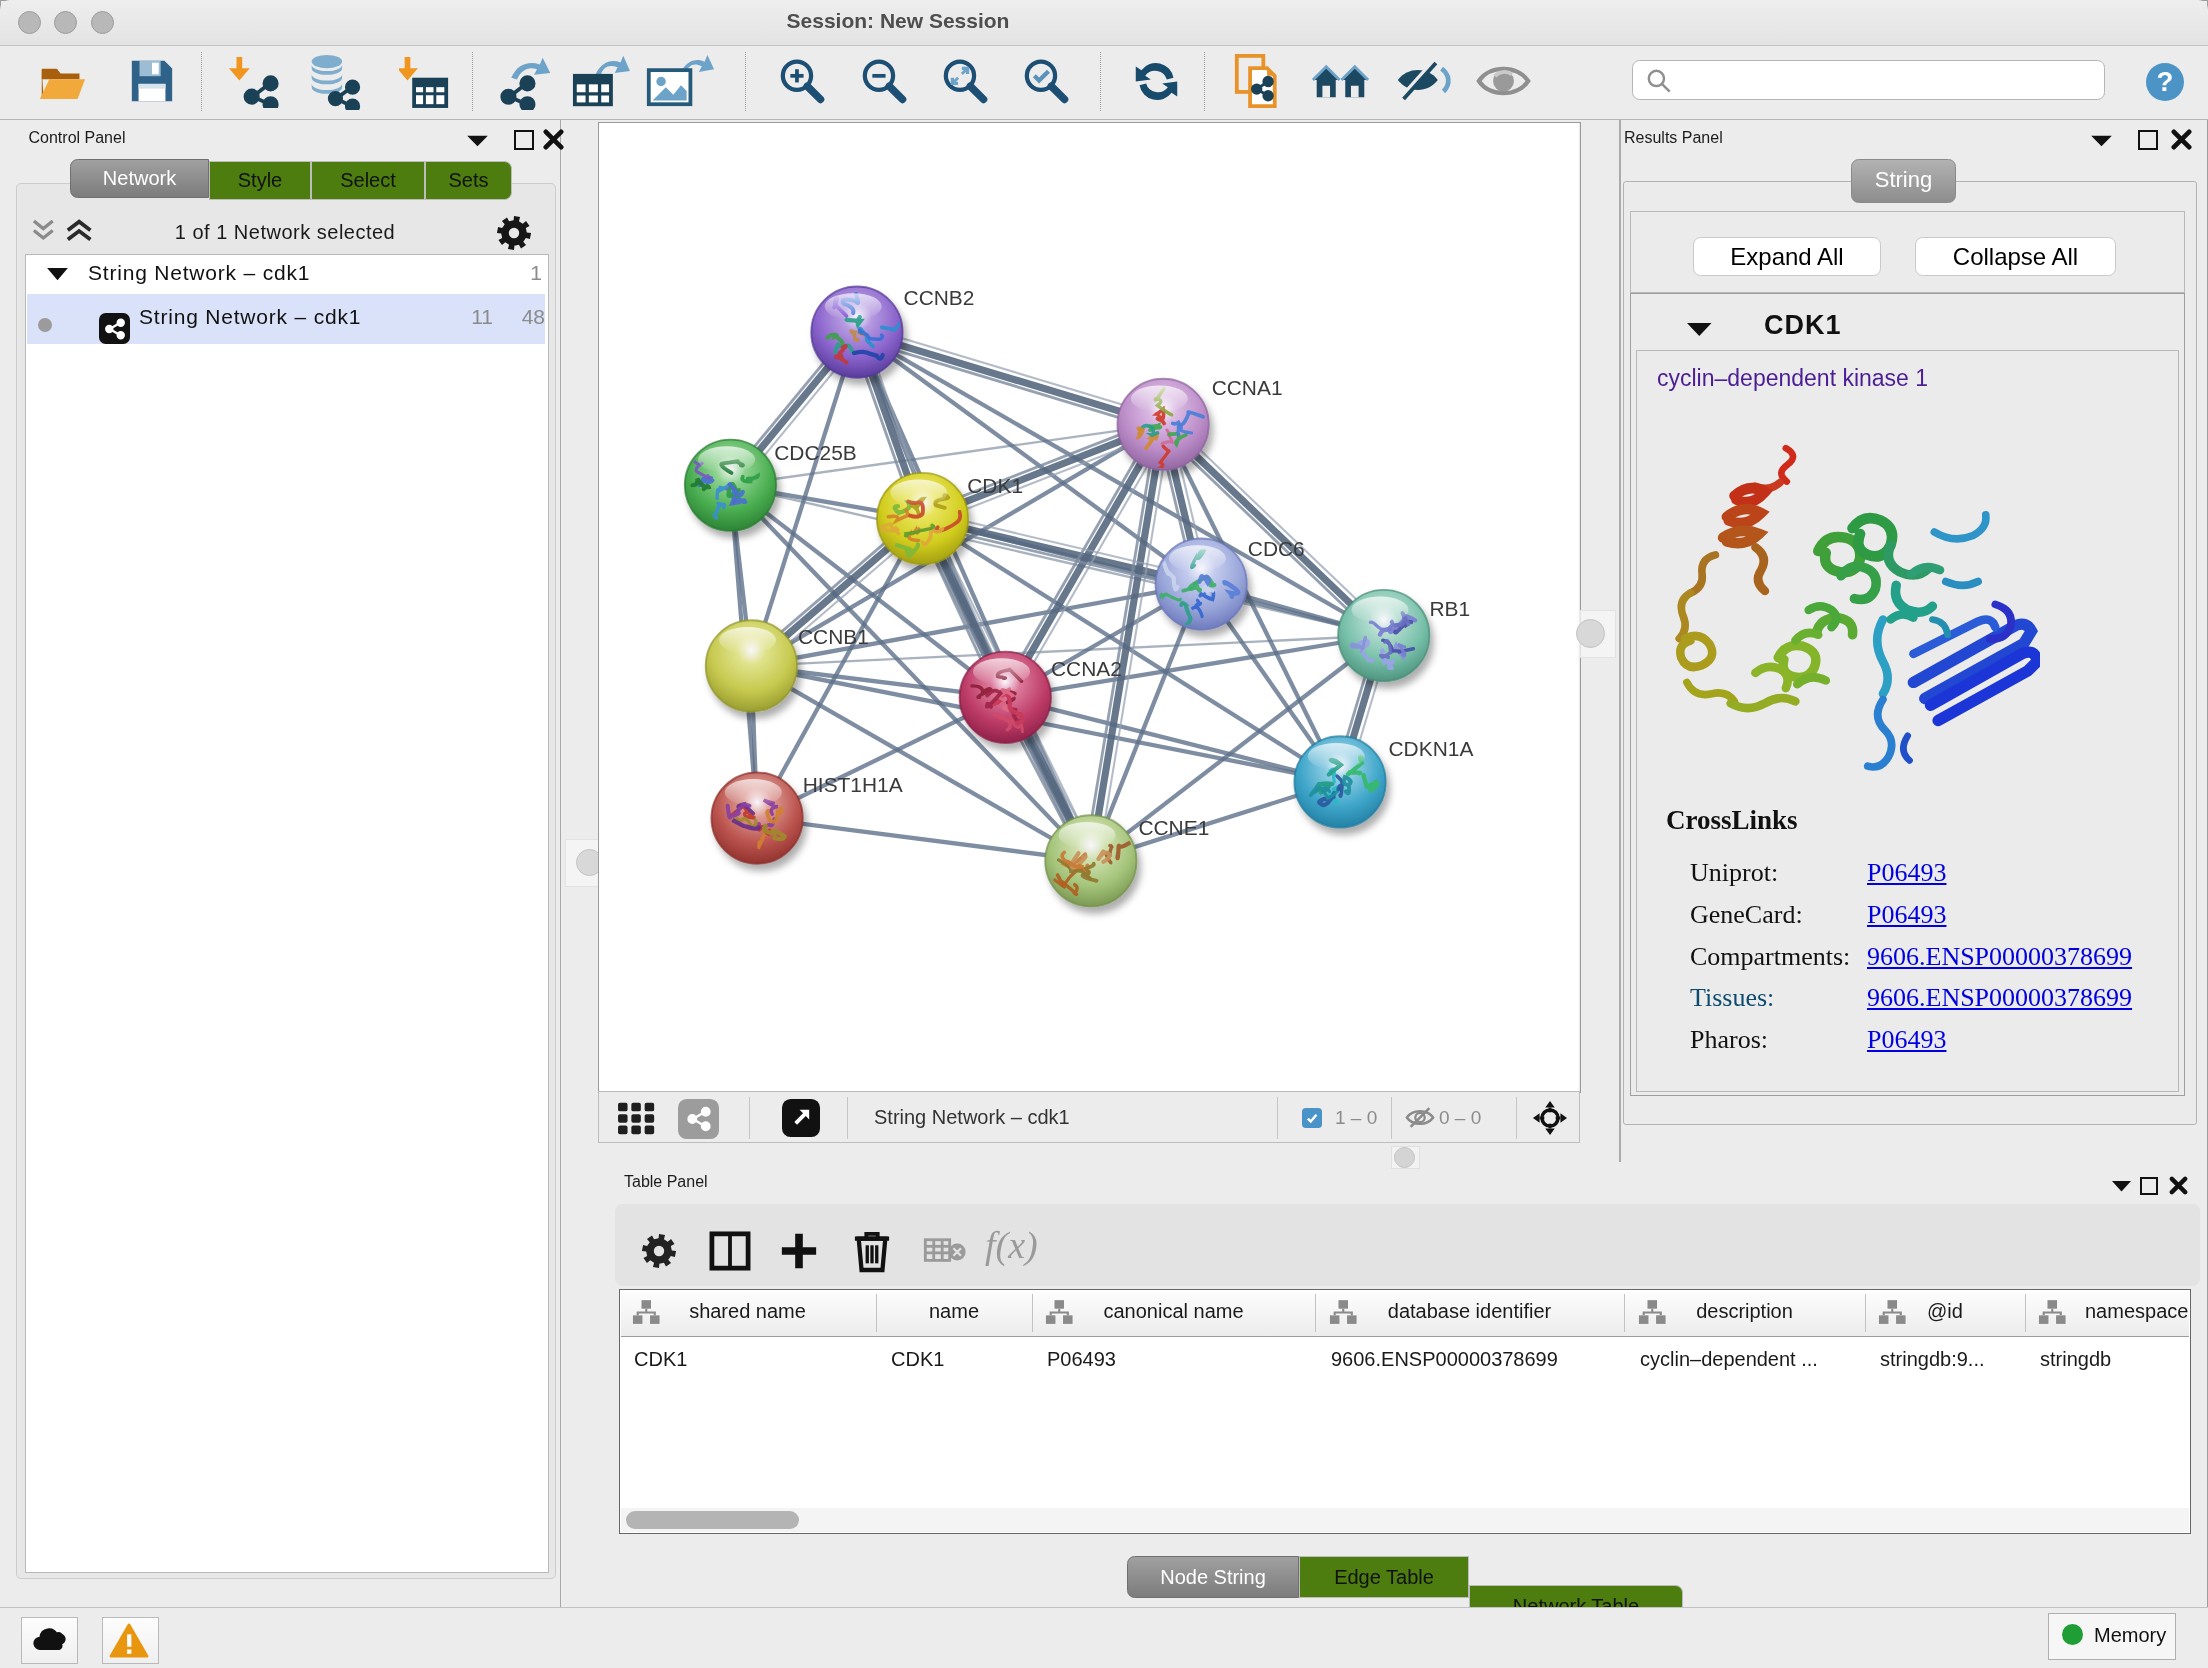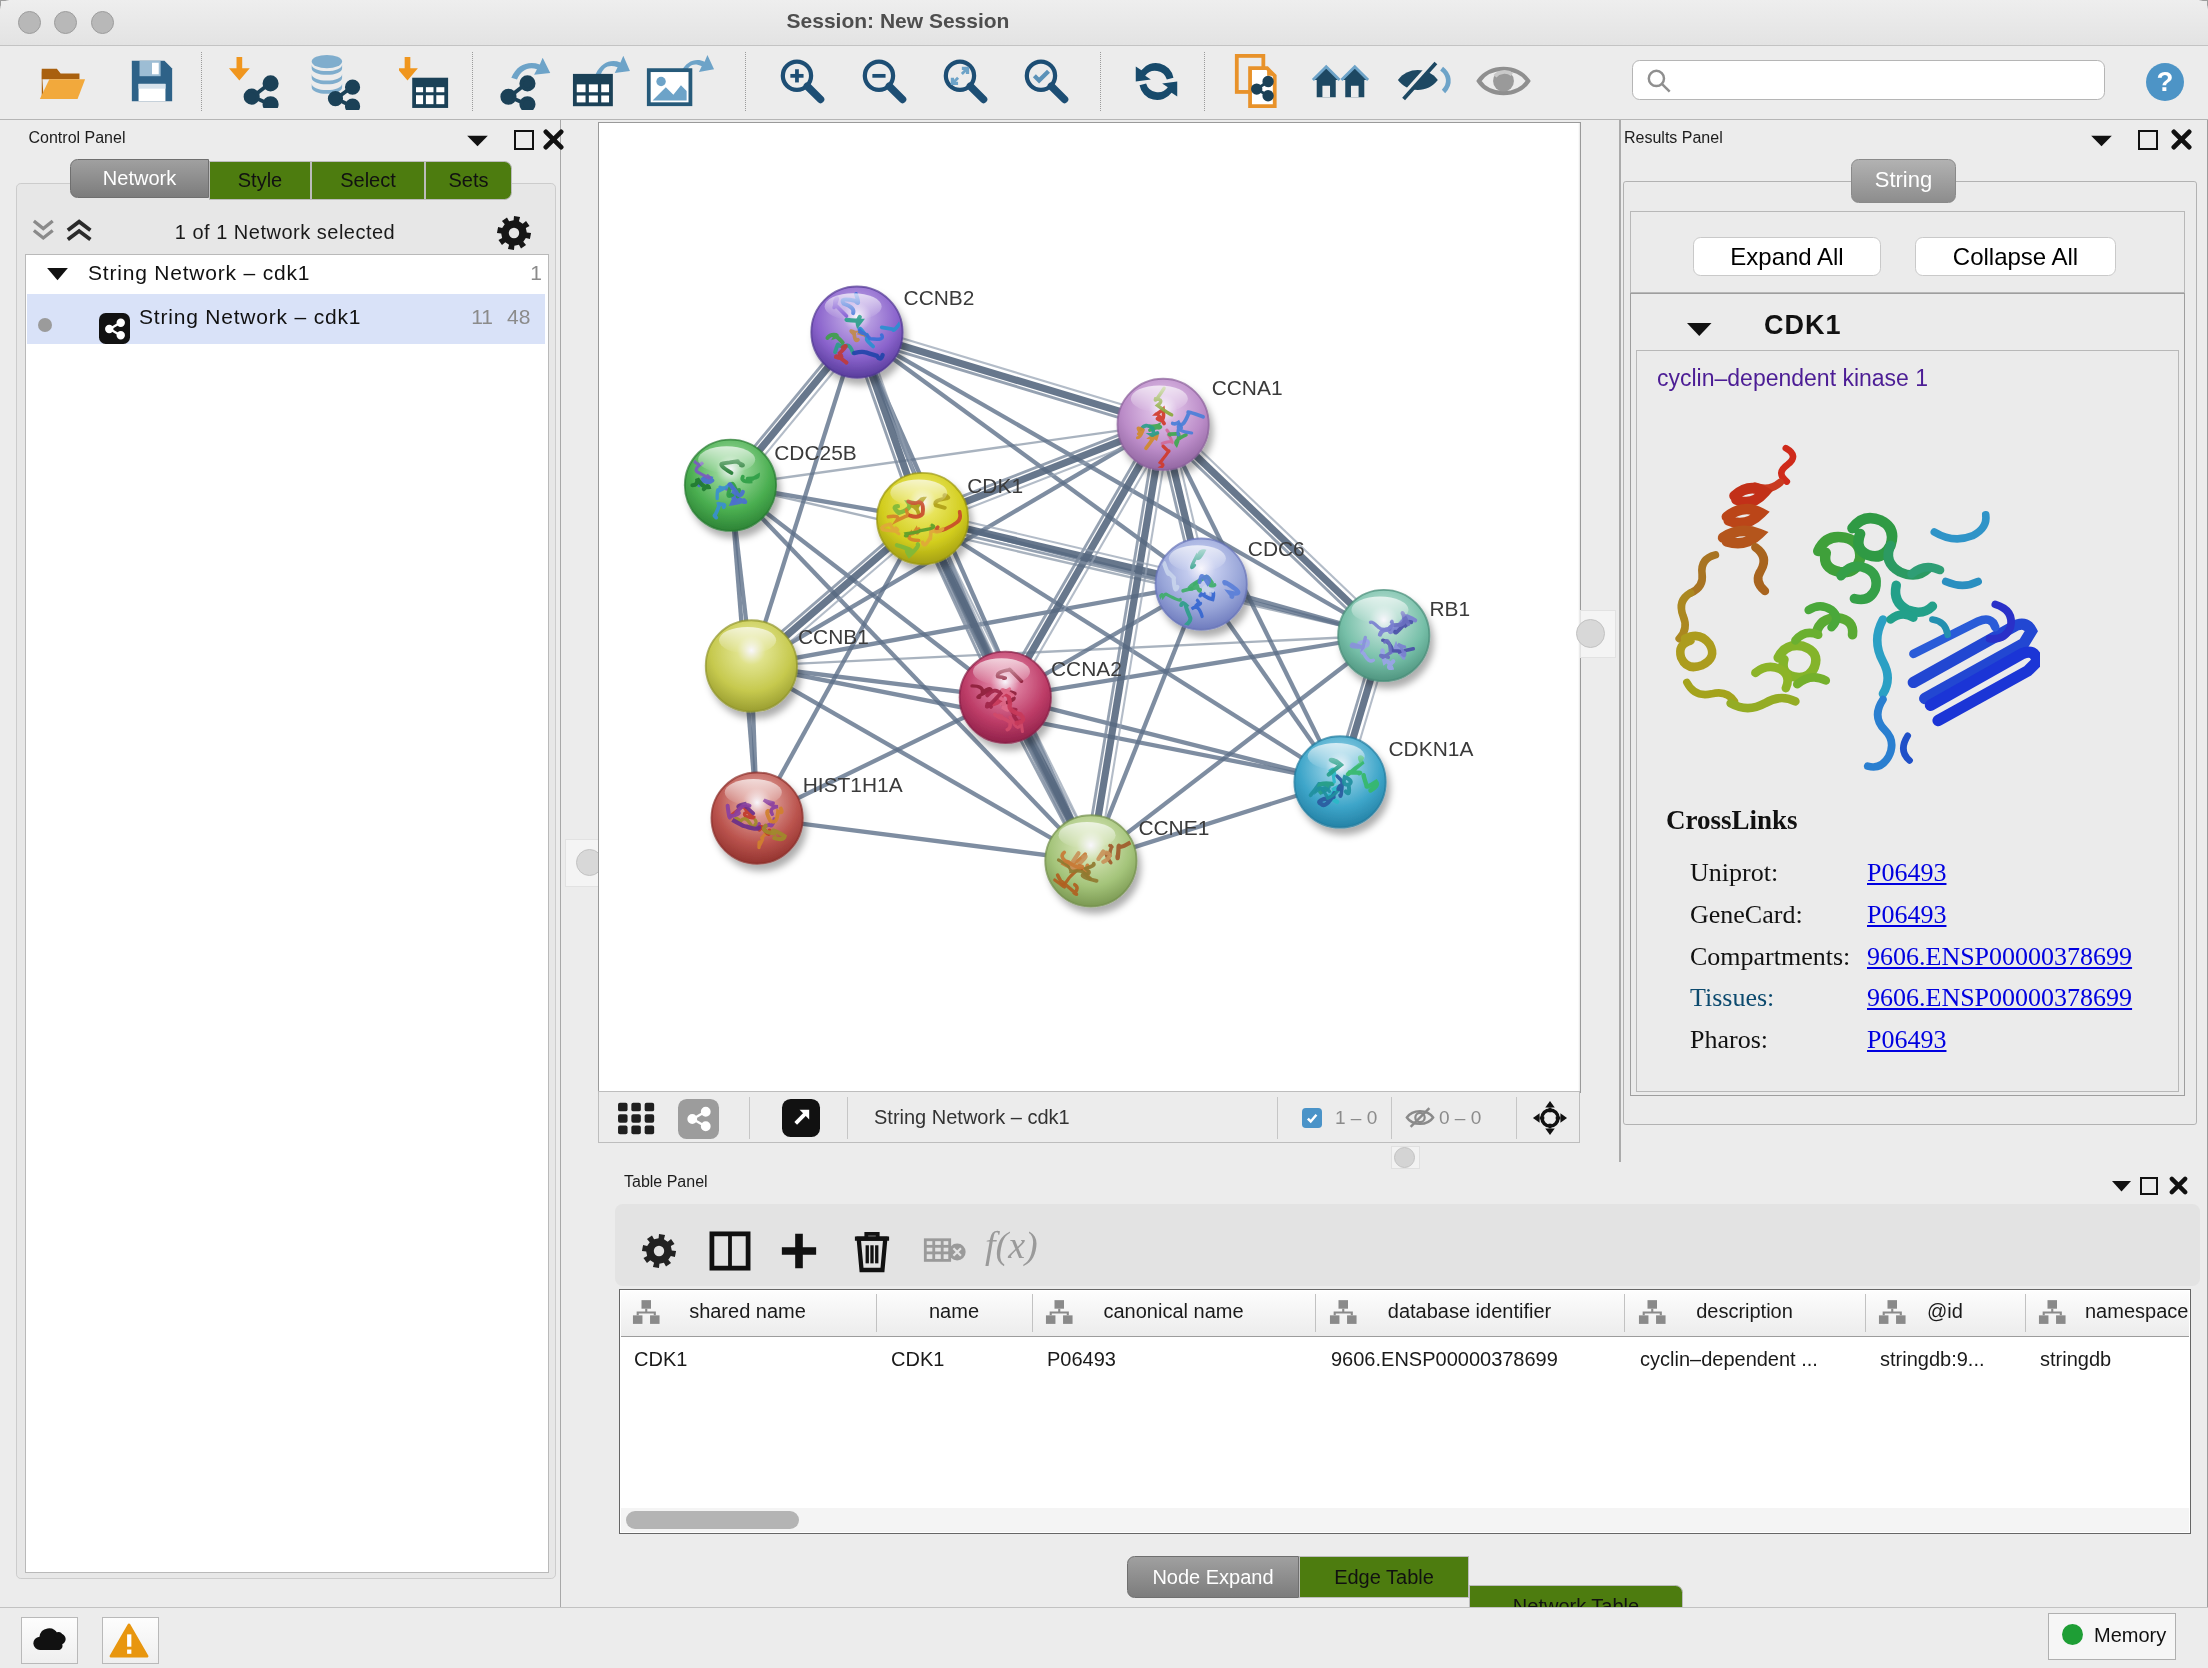--- a/index.html
+++ b/index.html
@@ -238,21 +238,21 @@
  <g stroke="#fff" stroke-width="2.4" fill="#fff">
   <line x1="6" y1="11.5" x2="17" y2="5"></line>
       <line x1="6" y1="11.5" x2="17" y2="18"></line>
   <circle cx="5.5" cy="11.5" r="3.2"></circle>
       <circle cx="17.5" cy="5" r="3.2"></circle>
       <circle cx="17.5" cy="18" r="3.2"></circle>
  </g>
 </svg>
 <div class="ab" style="left:139px;top:305px;font-size:21px;letter-spacing:0.8px;color:#111;">String Network – cdk1</div>
 <div class="ab gray" style="left:455px;top:305px;width:38px;text-align:right;font-size:21px;">11</div>
-<div class="ab gray" style="left:507px;top:305px;width:38px;font-size:21px;">48</div>
+<div class="ab gray" style="left:507px;top:305px;width:38px;text-align:right;font-size:21px;">48</div>
 
 <div class="ab" style="left:565px;top:839px;width:32px;height:46px;background:#f4f4f4;border:1px solid #e2e2e2;"></div>
 <div class="ab" style="left:576px;top:849px;width:25px;height:25px;border-radius:50%;background:#d8d8d8;border:1px solid #c2c2c2;"></div>
 
 <svg id="graph" class="ab" style="left:598px;top:122px;" width="981" height="969" viewBox="0 0 1031 1019">
 <defs>
 <radialGradient id="gB2" cx="0.5" cy="0.33" r="0.72">
         <stop offset="0" stop-color="#f8f6fc"></stop>
         <stop offset="0.22" stop-color="#b59ae0"></stop>
         <stop offset="0.62" stop-color="#8a63cc"></stop>
@@ -880,21 +880,21 @@
 <div class="ab td" style="left:891px;top:1348px;white-space:nowrap;">CDK1</div>
 <div class="ab td" style="left:1047px;top:1348px;white-space:nowrap;">P06493</div>
 <div class="ab td" style="left:1331px;top:1348px;white-space:nowrap;">9606.ENSP00000378699</div>
 <div class="ab td" style="left:1640px;top:1348px;white-space:nowrap;">cyclin–dependent ...</div>
 <div class="ab td" style="left:1880px;top:1348px;white-space:nowrap;">stringdb:9...</div>
 <div class="ab td" style="left:2040px;top:1348px;white-space:nowrap;">stringdb</div>
 
 <div class="ab" style="left:621px;top:1508px;width:1568px;height:24px;background:#f4f4f4;"></div>
 <div class="ab" style="left:626px;top:1511px;width:173px;height:18px;background:#b4b4b4;border-radius:9.5px;"></div>
 
-<div class="ab tabseg tabsel" style="left:1127px;top:1556px;width:170px;height:40px;line-height:40px;font-size:20px;border-radius:7.6px 0 0 7.6px;">Node Expand</div>
+<div class="ab tabseg tabsel" style="left:1127px;top:1556px;width:170px;height:40px;line-height:40px;font-size:20px;border-radius:7.6px 0 0 7.6px;">Node String</div>
 <div class="ab tabseg" style="left:1299px;top:1556px;width:168px;height:40px;line-height:40px;font-size:20px;">Edge Table</div>
 <div class="ab tabseg" style="left:1469px;top:1556px;width:212px;height:40px;line-height:40px;font-size:20px;border-radius:0 7.6px 7.6px 0;margin-top:29px;">Network Table</div>
 
 <div class="ab" style="left:0;top:1607px;width:2208px;height:61px;background:#ececec;border-top:1px solid #c2c2c2;"></div>
 <div class="ab" style="left:21px;top:1617px;width:55px;height:45px;background:linear-gradient(#fdfdfd,#efefef);border:1px solid #b9b9b9;"></div>
 <svg class="ab" style="left:31px;top:1627px;" width="36" height="25" viewBox="0 0 38 26">
  <path d="M10 24 a7 7 0 0 1 -1 -14 a10 10 0 0 1 19 -3 a6 6 0 0 1 5 11 a5 5 0 0 1 -3 6 z" fill="#111"></path>
  <circle cx="29" cy="9" r="4" fill="#111"></circle>
 </svg>
 <div class="ab" style="left:102px;top:1617px;width:55px;height:45px;background:linear-gradient(#fdfdfd,#efefef);border:1px solid #b9b9b9;"></div>

